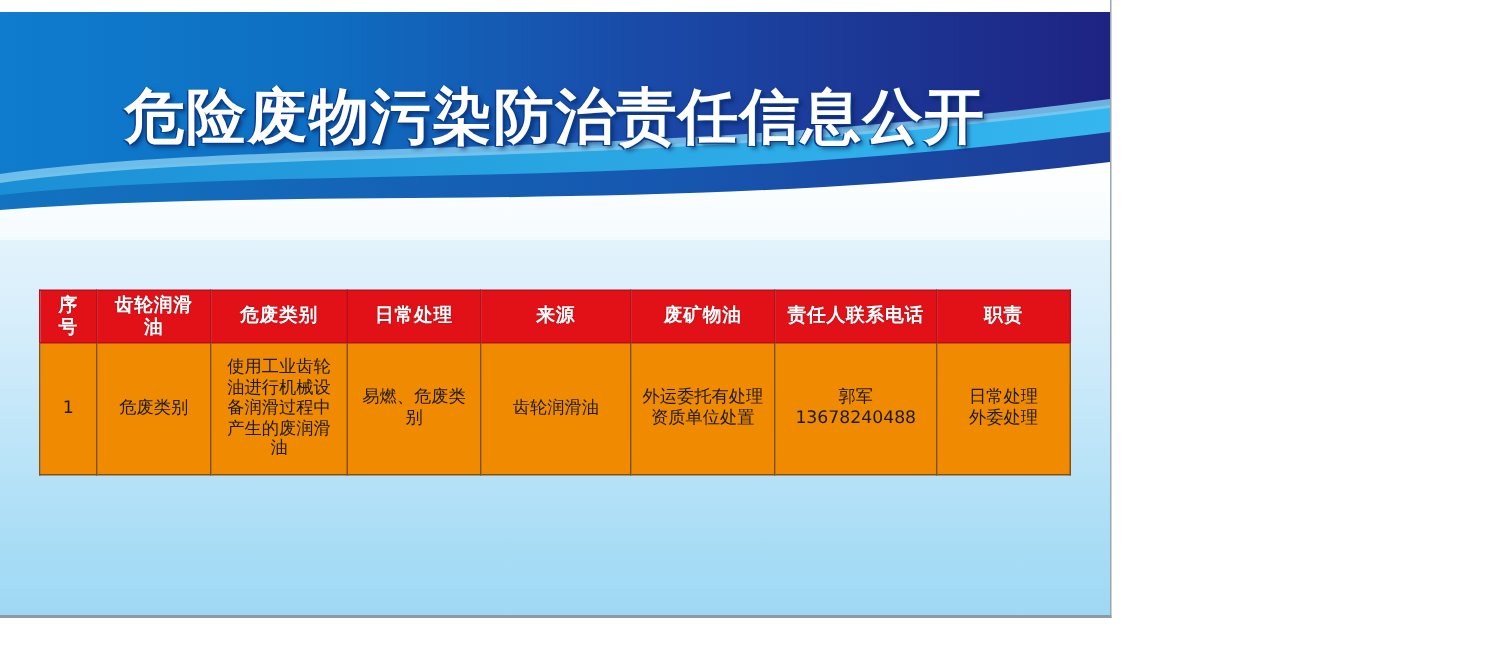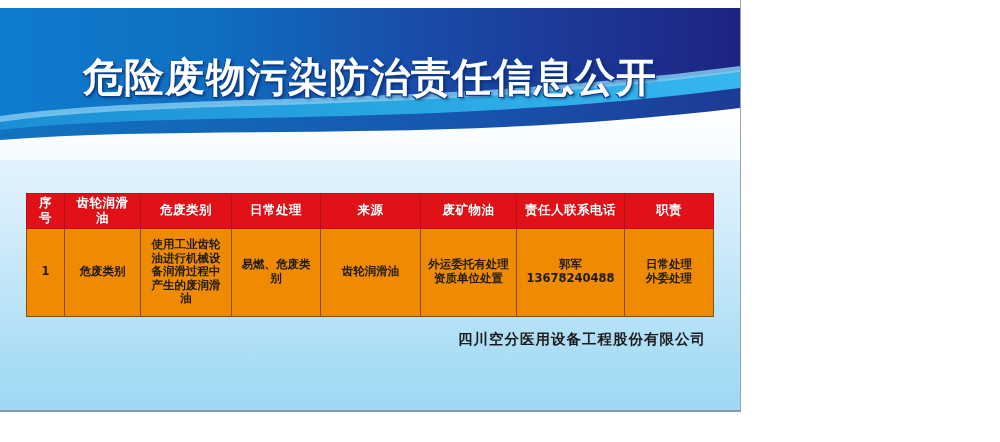--- a/index.html
+++ b/index.html
@@ -83,21 +83,21 @@
     font-weight: bold;
     height: 29px;
     letter-spacing: 0.5px;
     text-shadow: 0 0 1px rgba(0,0,0,0.35);
     border-color: #b8101a;
   }
   #hw-table tbody td {
     background: #f08a00;
     color: #1b1b1b;
     font-size: 11.5px;
-    font-weight: bold;
+    font-weight: normal;
     height: 83px;
   }
   td.cell-index { font-size: 12px; }
   td.cell-wrap  { text-align: left; padding-left: 4px; }
 
   .c-idx     { width: 38px; }
   .c-cat     { width: 76px; }
   .c-stage   { width: 91px; }
   .c-prop    { width: 89px; }
   .c-source  { width: 100px; }
@@ -196,15 +196,14 @@
         <td>
           <div>郭军</div>
           <div>13678240488</div>
         </td>
         <td style="white-space:pre-line">日常处理
 外委处理</td>
       </tr>
     </tbody>
   </table>
 
-  <div id="company">四川空分医用设备工程股份有限公司</div>
 
 </div>
 
 </body></html>

